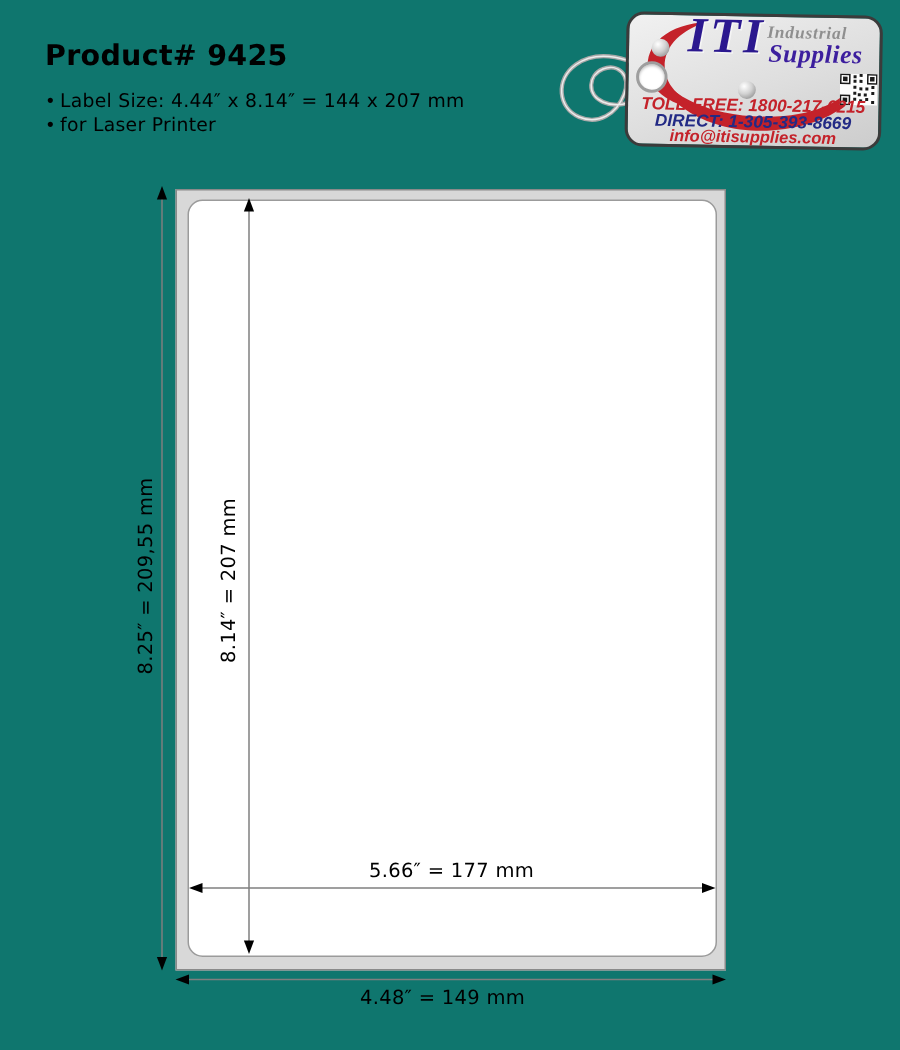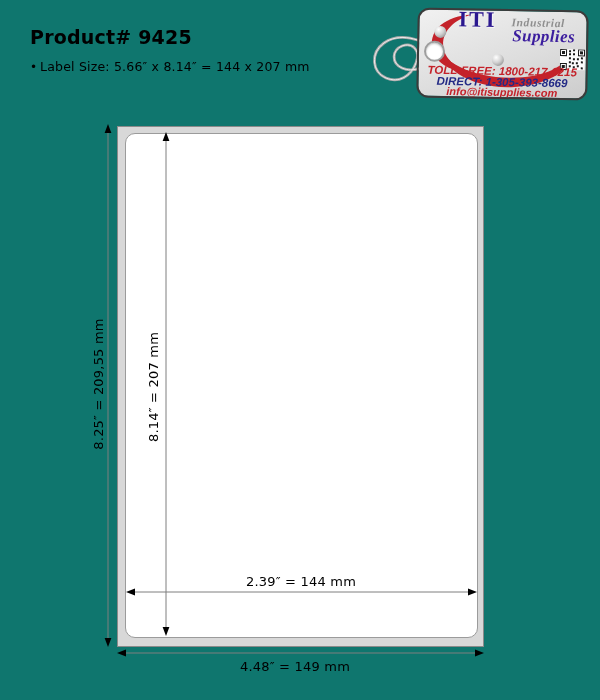--- a/index.html
+++ b/index.html
@@ -21,21 +21,21 @@
        transform:rotate(1deg);overflow:hidden;}
   .swoosh{position:absolute;left:0;top:0;}
   .hole{position:absolute;left:5px;top:31px;width:21px;height:21px;border-radius:50%;
         background:#ffffff;border:2px solid #9e9e9e;box-sizing:border-box;
         box-shadow:inset 0 1px 2px rgba(0,0,0,.25);}
   .sphere{position:absolute;width:12px;height:12px;border-radius:50%;
         background:radial-gradient(circle at 35% 30%,#ffffff,#d2d2d2 45%,#9a9a9a 80%,#808080);}
   .sphere.s1{left:15px;top:16px;}
   .sphere.s2{left:73px;top:43px;}
   .brand-main{position:absolute;left:39px;top:-4px;font-family:"Liberation Serif","DejaVu Serif",serif;
-        font-weight:bold;font-size:22px;letter-spacing:2px;color:#2b188f;
+        font-style:italic;font-weight:bold;font-size:33px;letter-spacing:2px;color:#2b188f;
         text-shadow:1px 1px 0 #f5f5f5;}
   .brand-sub1{position:absolute;left:92px;top:5px;font-family:"Liberation Serif","DejaVu Serif",serif;
         font-style:italic;font-weight:700;font-size:11.5px;letter-spacing:.6px;color:#8f8f8f;}
   .brand-sub2{position:absolute;left:93px;top:15px;font-family:"Liberation Serif","DejaVu Serif",serif;
         font-style:italic;font-weight:bold;font-size:17px;letter-spacing:.4px;color:#3c1e9e;}
   .qr{position:absolute;left:141px;top:37px;}
   .contact{position:absolute;left:0;top:55px;width:100%;text-align:center;
         font-family:"Liberation Sans","DejaVu Sans",sans-serif;font-style:italic;font-weight:bold;}
   .contact .line1{font-size:11.5px;line-height:10.5px;color:#c4222a;}
   .contact .line2{font-size:11.5px;line-height:10.5px;color:#232a85;}
@@ -51,21 +51,22 @@
   .dim-label.v{transform:translate(-50%,-50%) rotate(-90deg);}
   .dim-label.h{transform:translate(-50%,-50%);}
 </style>
 </head>
 <body>
 
 <div id="screen">
 
   <div class="page-title">Product# 9425</div>
   <ul class="specs">
-    <li><span class="dot">•</span><span>Label Size: 5.66″ x 8.14″ = 144 x 207 mm</span></li>
+    <li><span class="dot">•</span><span>Label Size: 4.44″ x 8.14″ = 144 x 207 mm</span></li>
+    <li><span class="dot">•</span><span>for Laser Printer</span></li>
   </ul>
 
   <div class="logo">
     <svg class="wire" width="78" height="55" viewBox="0 0 78 55">
       <path d="M66,20 C52,5 28,1 14,11 C0,21 2,40 16,46 C29,51.5 41,44 46,31 C51,18 42,10 32,14 C22,18 21,31 32,36 C43,41 57,35 66,27" fill="none" stroke="#a9a9a9" stroke-width="2.8" stroke-linecap="round"></path>
       <path d="M66,20 C52,5 28,1 14,11 C0,21 2,40 16,46 C29,51.5 41,44 46,31 C51,18 42,10 32,14 C22,18 21,31 32,36 C43,41 57,35 66,27" fill="none" stroke="#ececec" stroke-width="1" stroke-linecap="round"></path>
     </svg>
     <div class="tag">
       <svg class="swoosh" width="167" height="86" viewBox="0 0 167 86">
         <path d="M52,4 C26,6 10,20 13,37 C15,53 33,63 53,61 C36,58 25,48 24,35 C23,20 36,9 52,4 Z" fill="#c4222a"></path>
@@ -109,16 +110,16 @@
     <polygon points="126,592 135,588.6 135,595.4" fill="#000"></polygon>
     <polygon points="477,592 468,588.6 468,595.4" fill="#000"></polygon>
 
     <line x1="124" y1="653" x2="477" y2="653" stroke="#7f7f7f" stroke-width="1"></line>
     <polygon points="117,653 126,649.6 126,656.4" fill="#000"></polygon>
     <polygon points="484,653 475,649.6 475,656.4" fill="#000"></polygon>
   </svg>
 
   <div class="dim-label v" style="left:98px;top:384px;">8.25″ = 209,55 mm</div>
   <div class="dim-label v" style="left:153px;top:387px;">8.14″ = 207 mm</div>
-  <div class="dim-label h" style="left:301px;top:581px;">2.39″ = 144 mm</div>
+  <div class="dim-label h" style="left:301px;top:581px;">5.66″ = 177 mm</div>
   <div class="dim-label h" style="left:295px;top:666px;">4.48″ = 149 mm</div>
 
 </div>
 
 </body></html>

